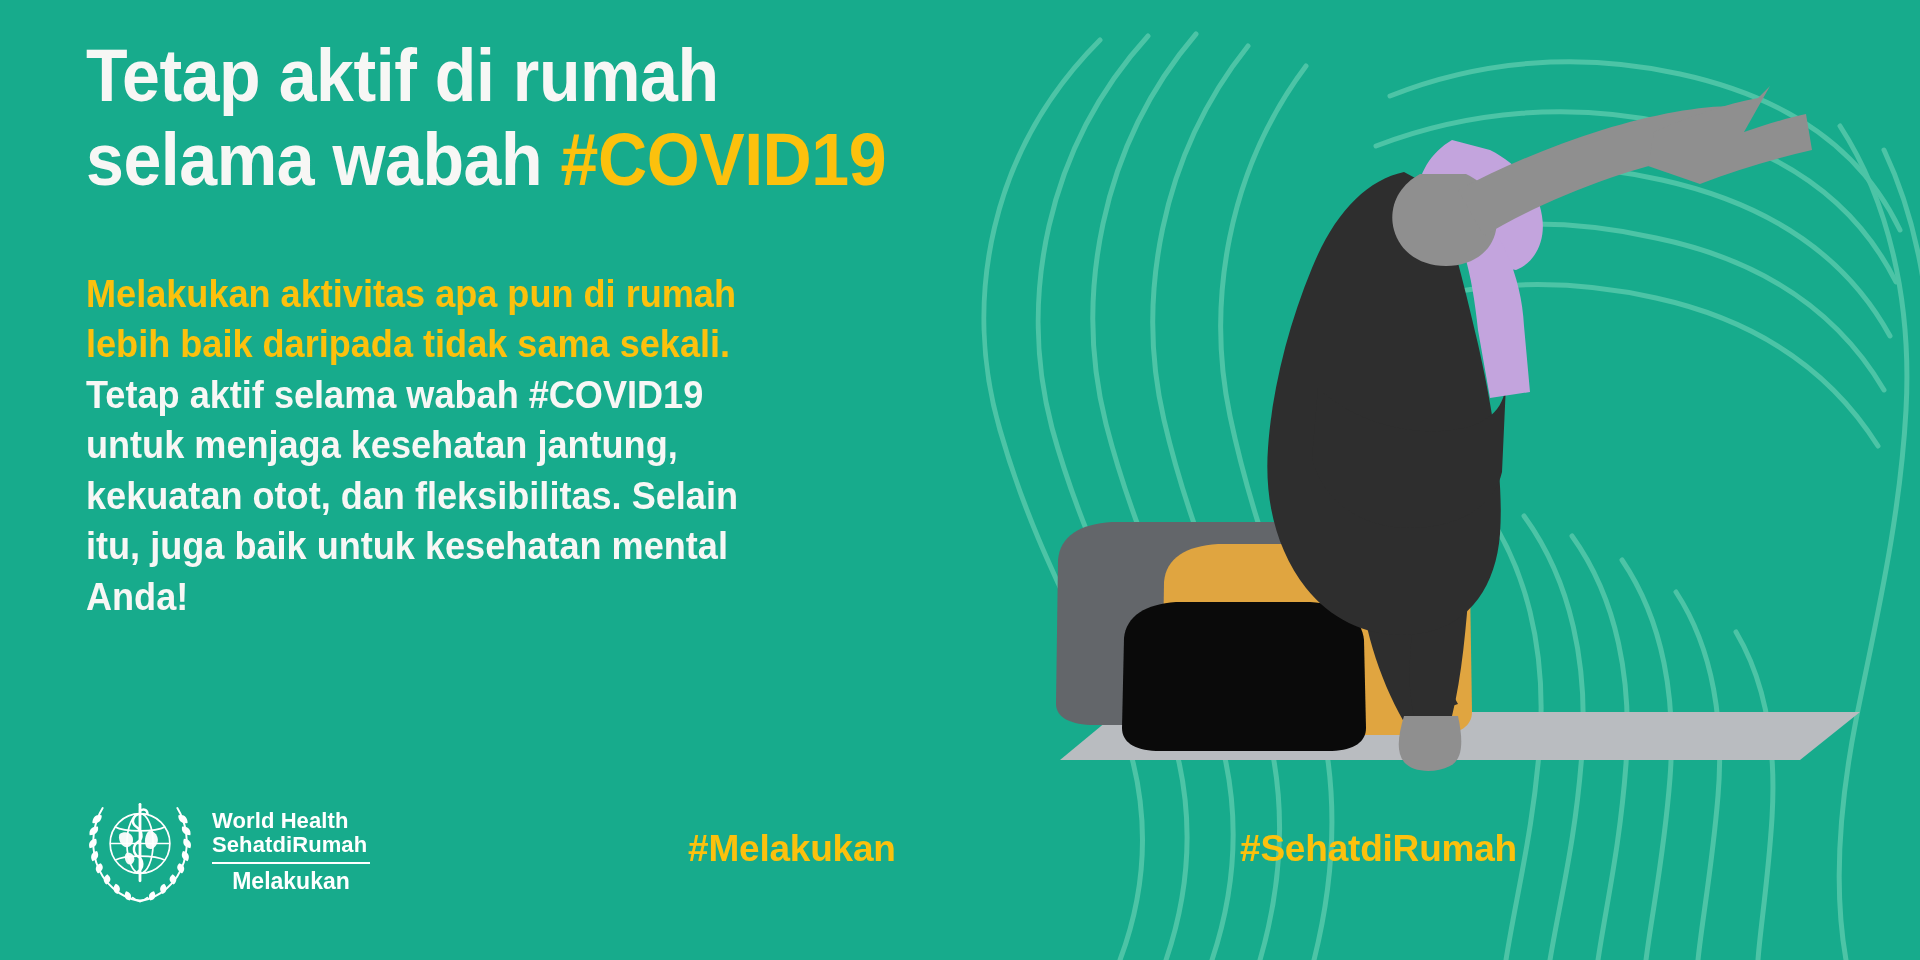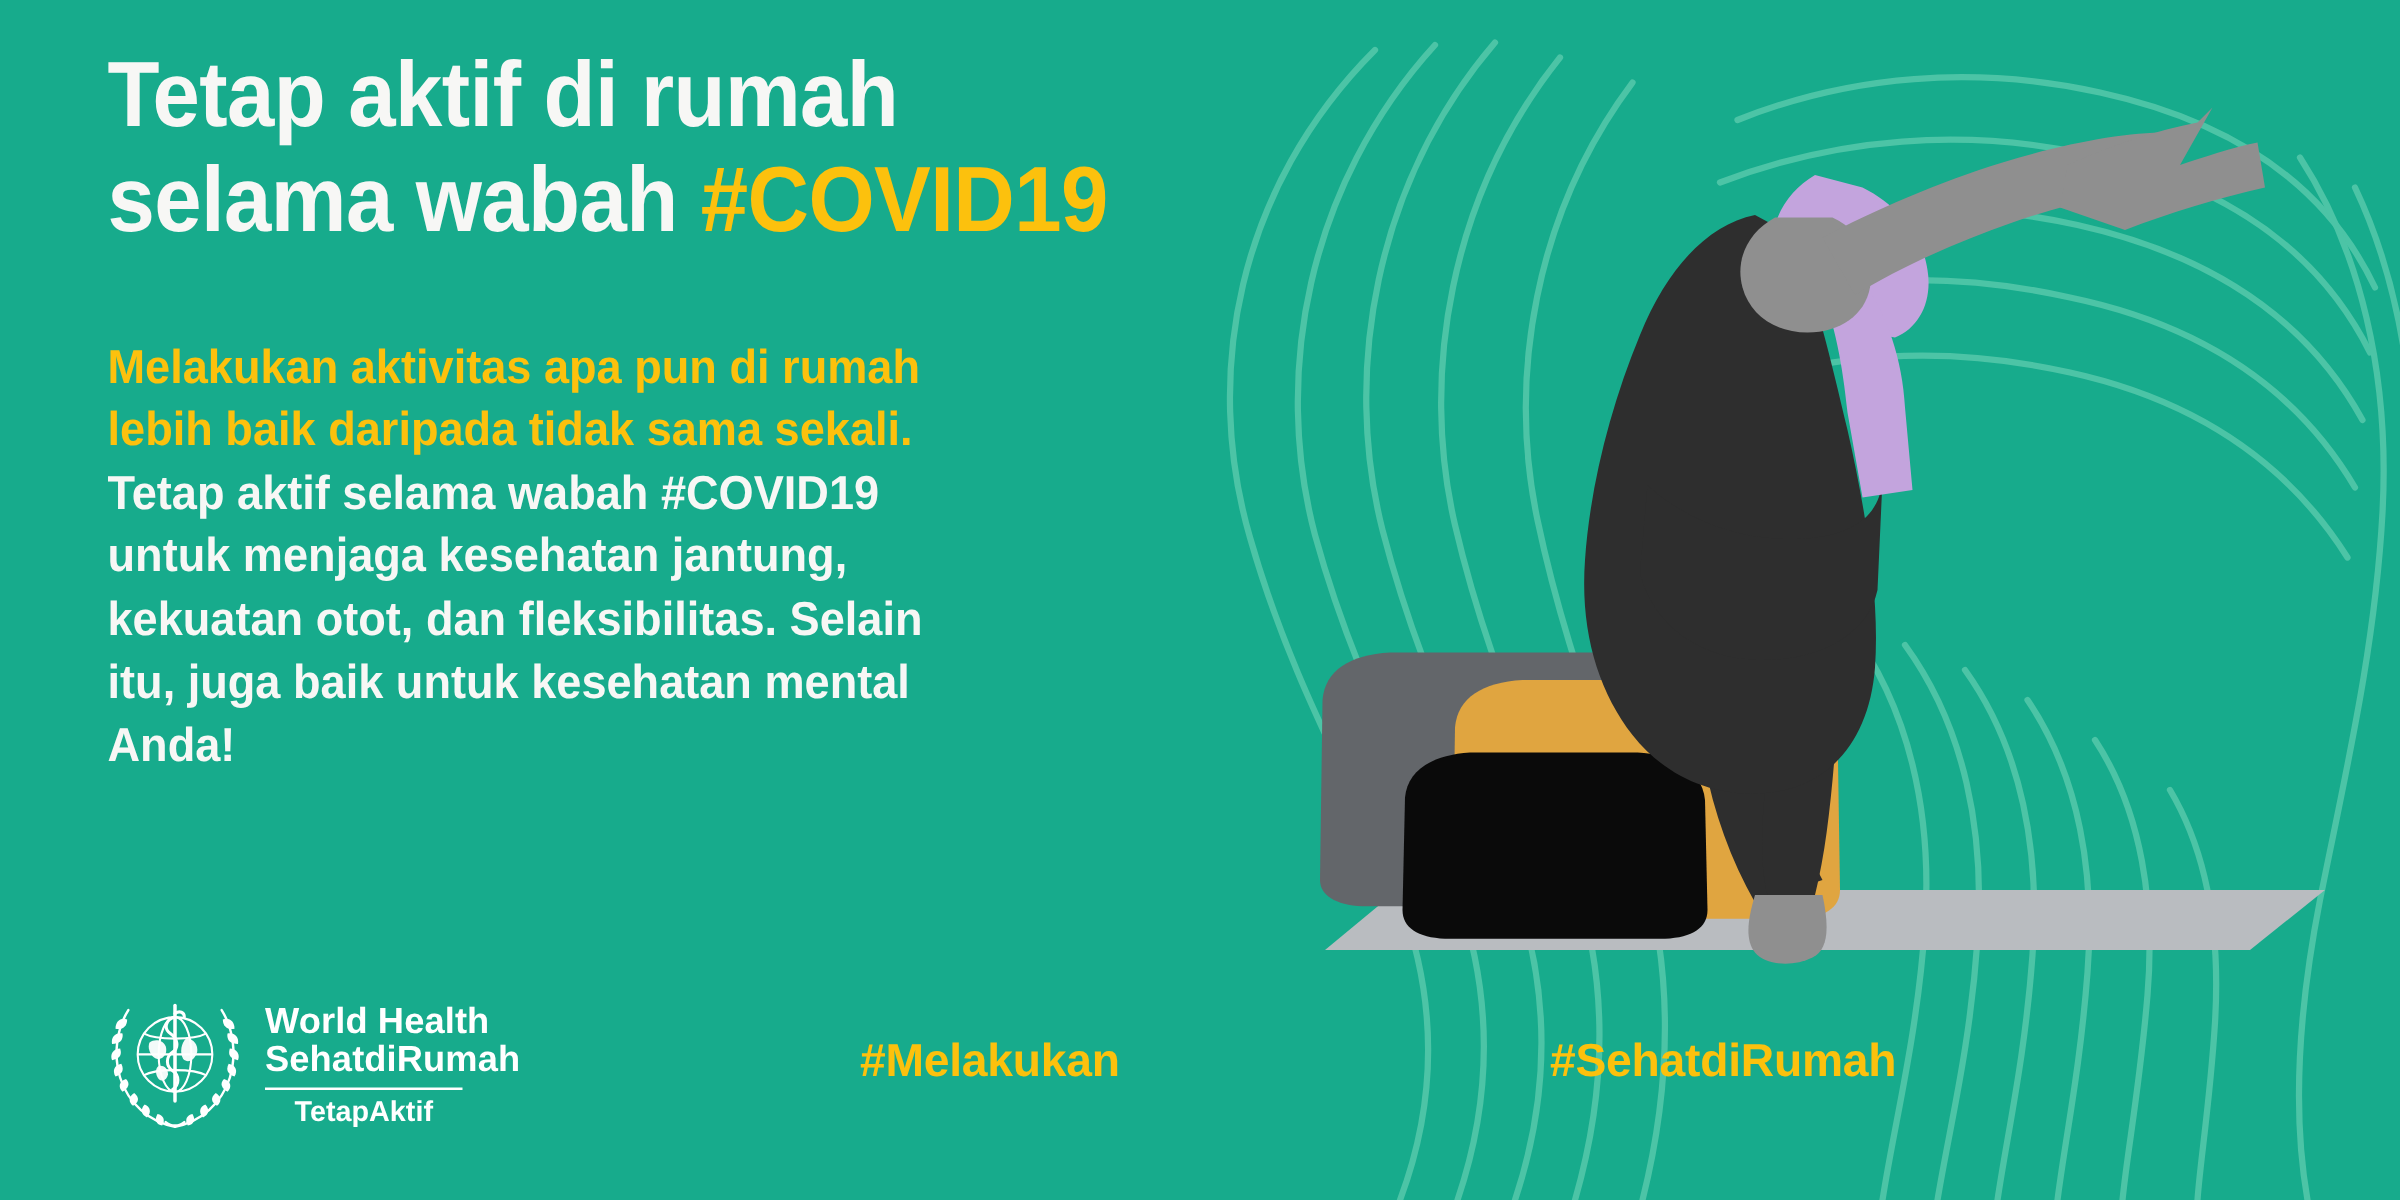--- a/index.html
+++ b/index.html
@@ -73,21 +73,21 @@
     gap: 16px;
     z-index: 5;
   }
   .who-emblem { width: 112px; height: 112px; flex: none; display: block; }
   .who-wordmark {
     display: flex;
     flex-direction: column;
     padding-top: 2px;
   }
   .who-wordmark .w-line {
-    font-size: 29px;
+    font-size: 22px;
     line-height: 1.07;
     font-weight: 700;
     color: #ffffff;
     letter-spacing: 0.1px;
   }
   .who-rule {
     width: 158px;
     height: 2px;
     background: #ffffff;
     margin: 6px 0 5px 0;
@@ -240,21 +240,21 @@
       <g stroke="#ffffff" stroke-width="2.6" fill="none" stroke-linecap="round">
         <path d="M60 20 C52 22 50 30 56 34 C62 38 64 46 58 50 C52 54 52 62 58 66 C64 70 64 78 58 82"></path>
         <path d="M60 17 C64 14 68 16 68 20"></path>
       </g>
     </svg>
 
     <div class="who-wordmark">
       <span class="w-line">World Health</span>
       <span class="w-line">SehatdiRumah</span>
       <div class="who-rule"></div>
-      <span class="w-country">TetapAktif</span>
+      <span class="w-country">Melakukan</span>
     </div>
 
   </div>
 
   <div class="hashtag" id="hashtag-left">#Melakukan</div>
   <div class="hashtag" id="hashtag-right">#SehatdiRumah</div>
 
 </div>
 
 </body></html>

